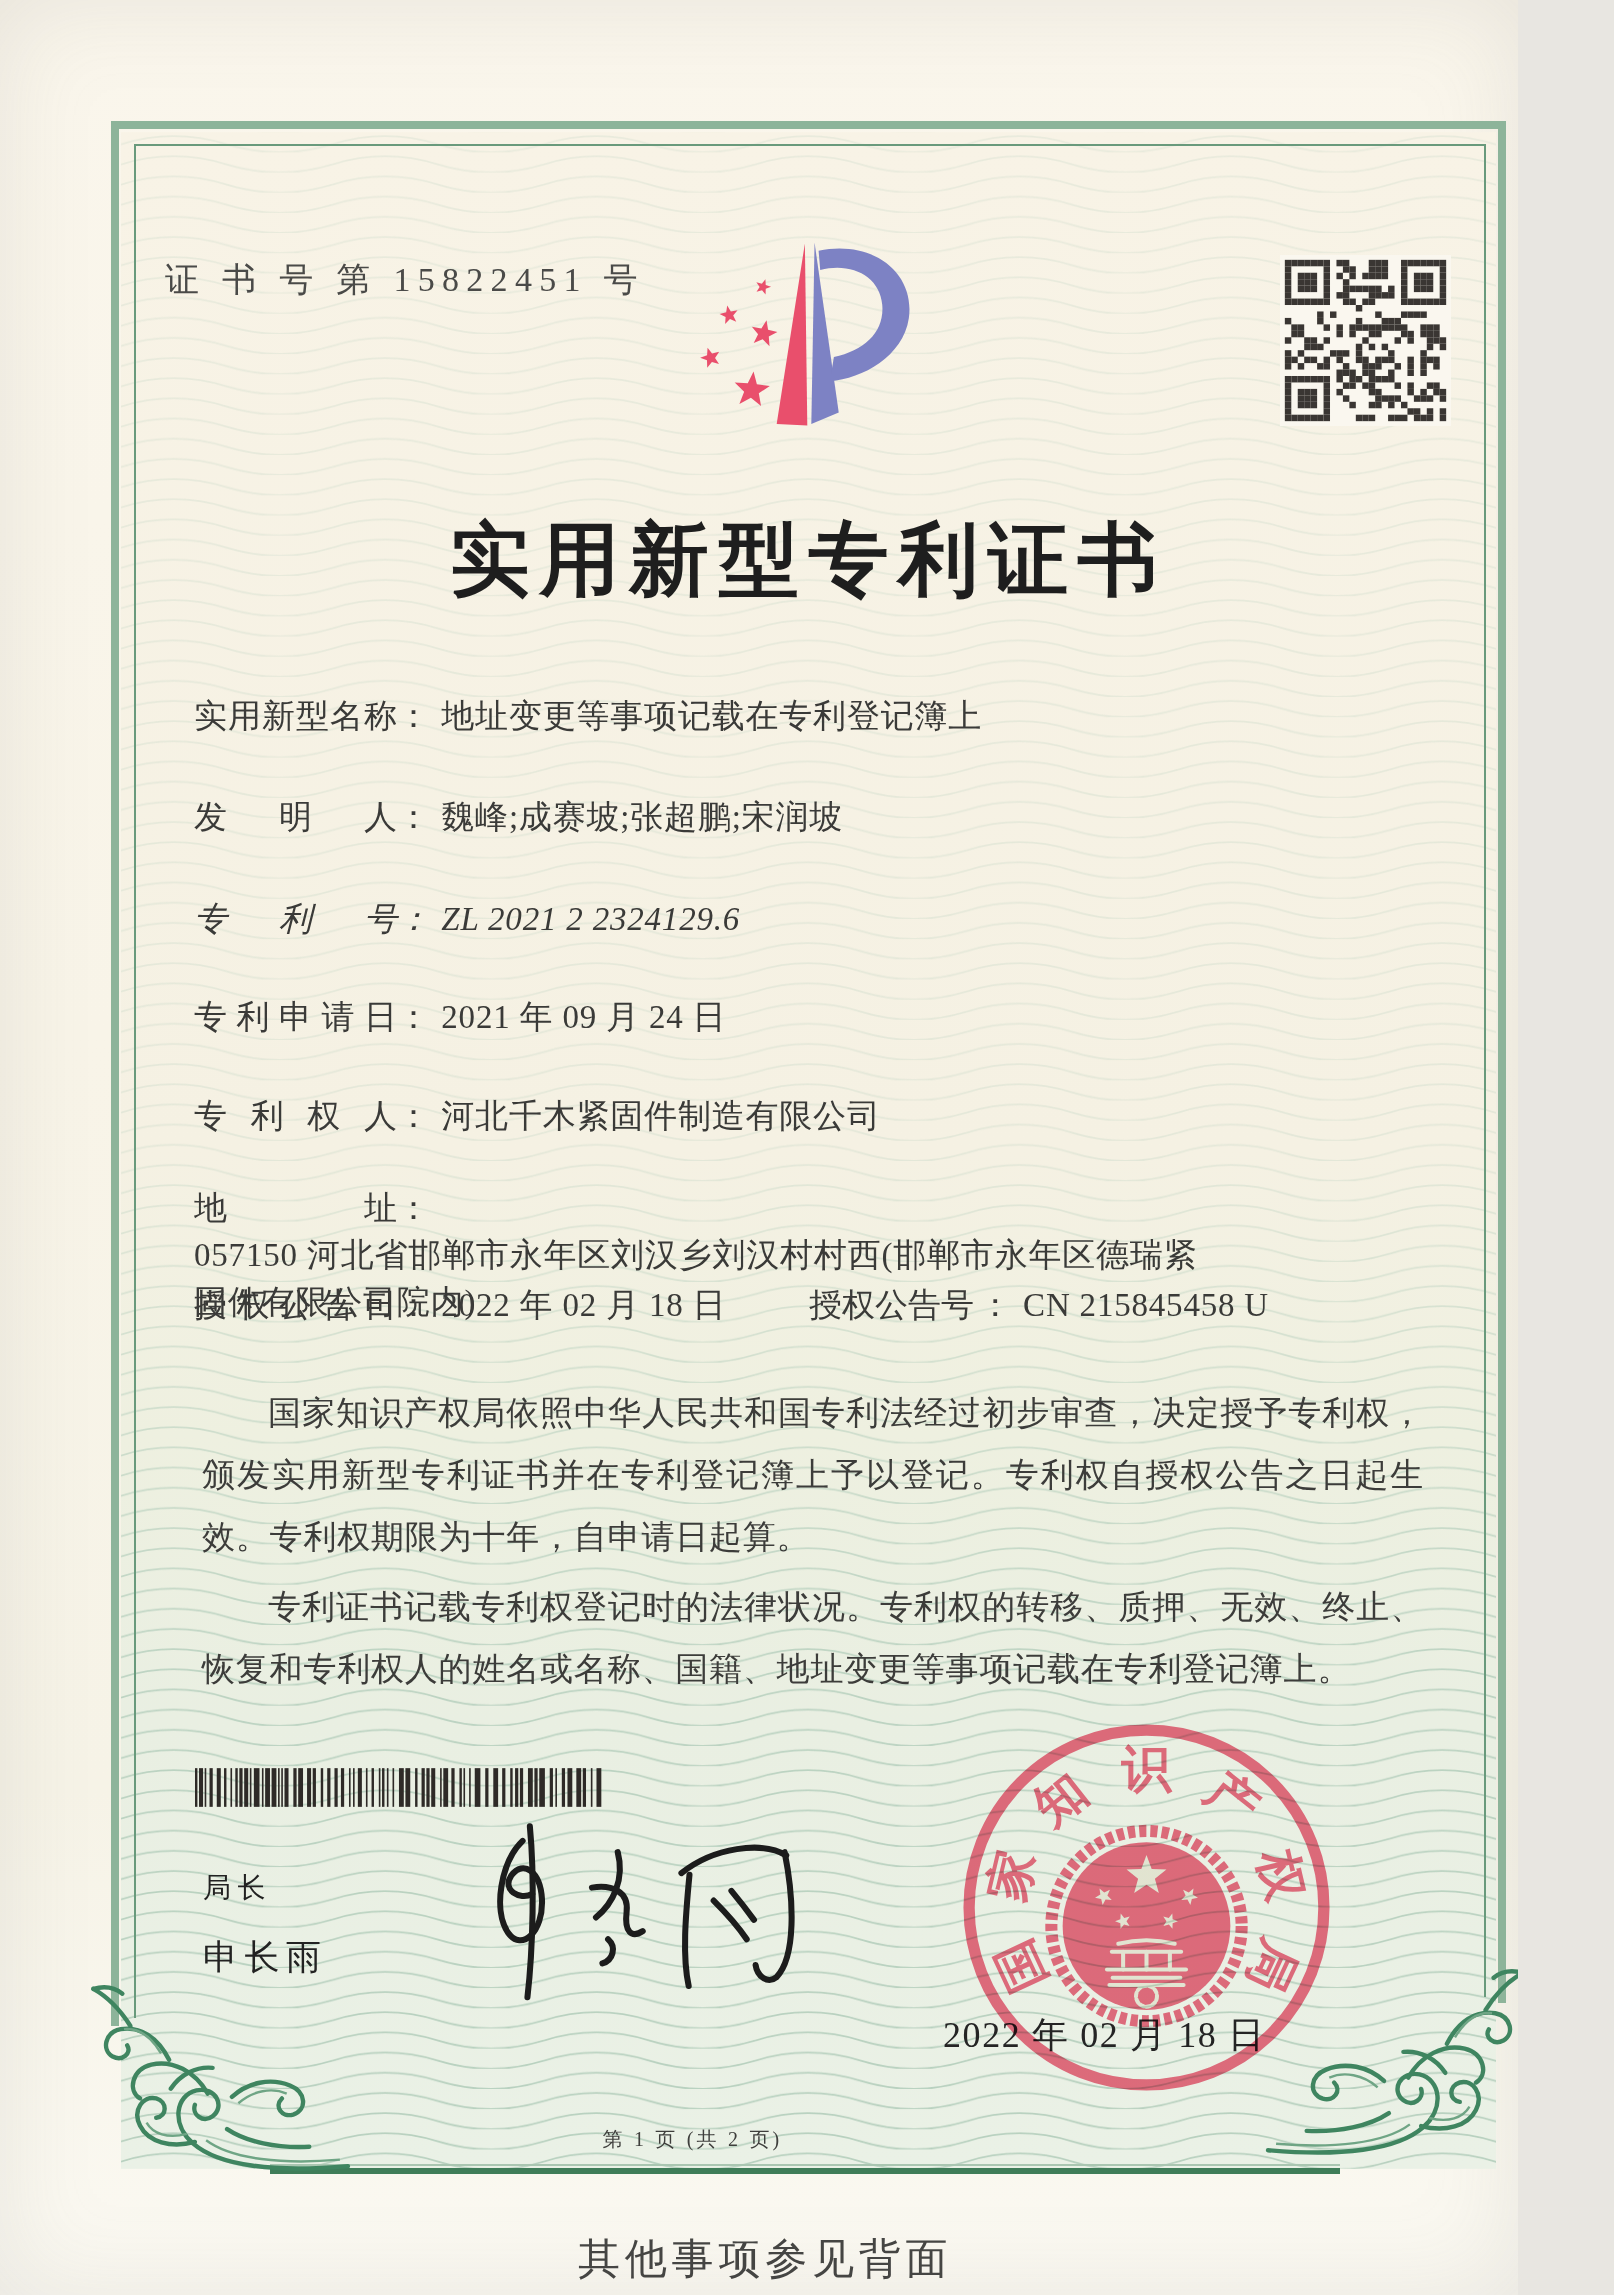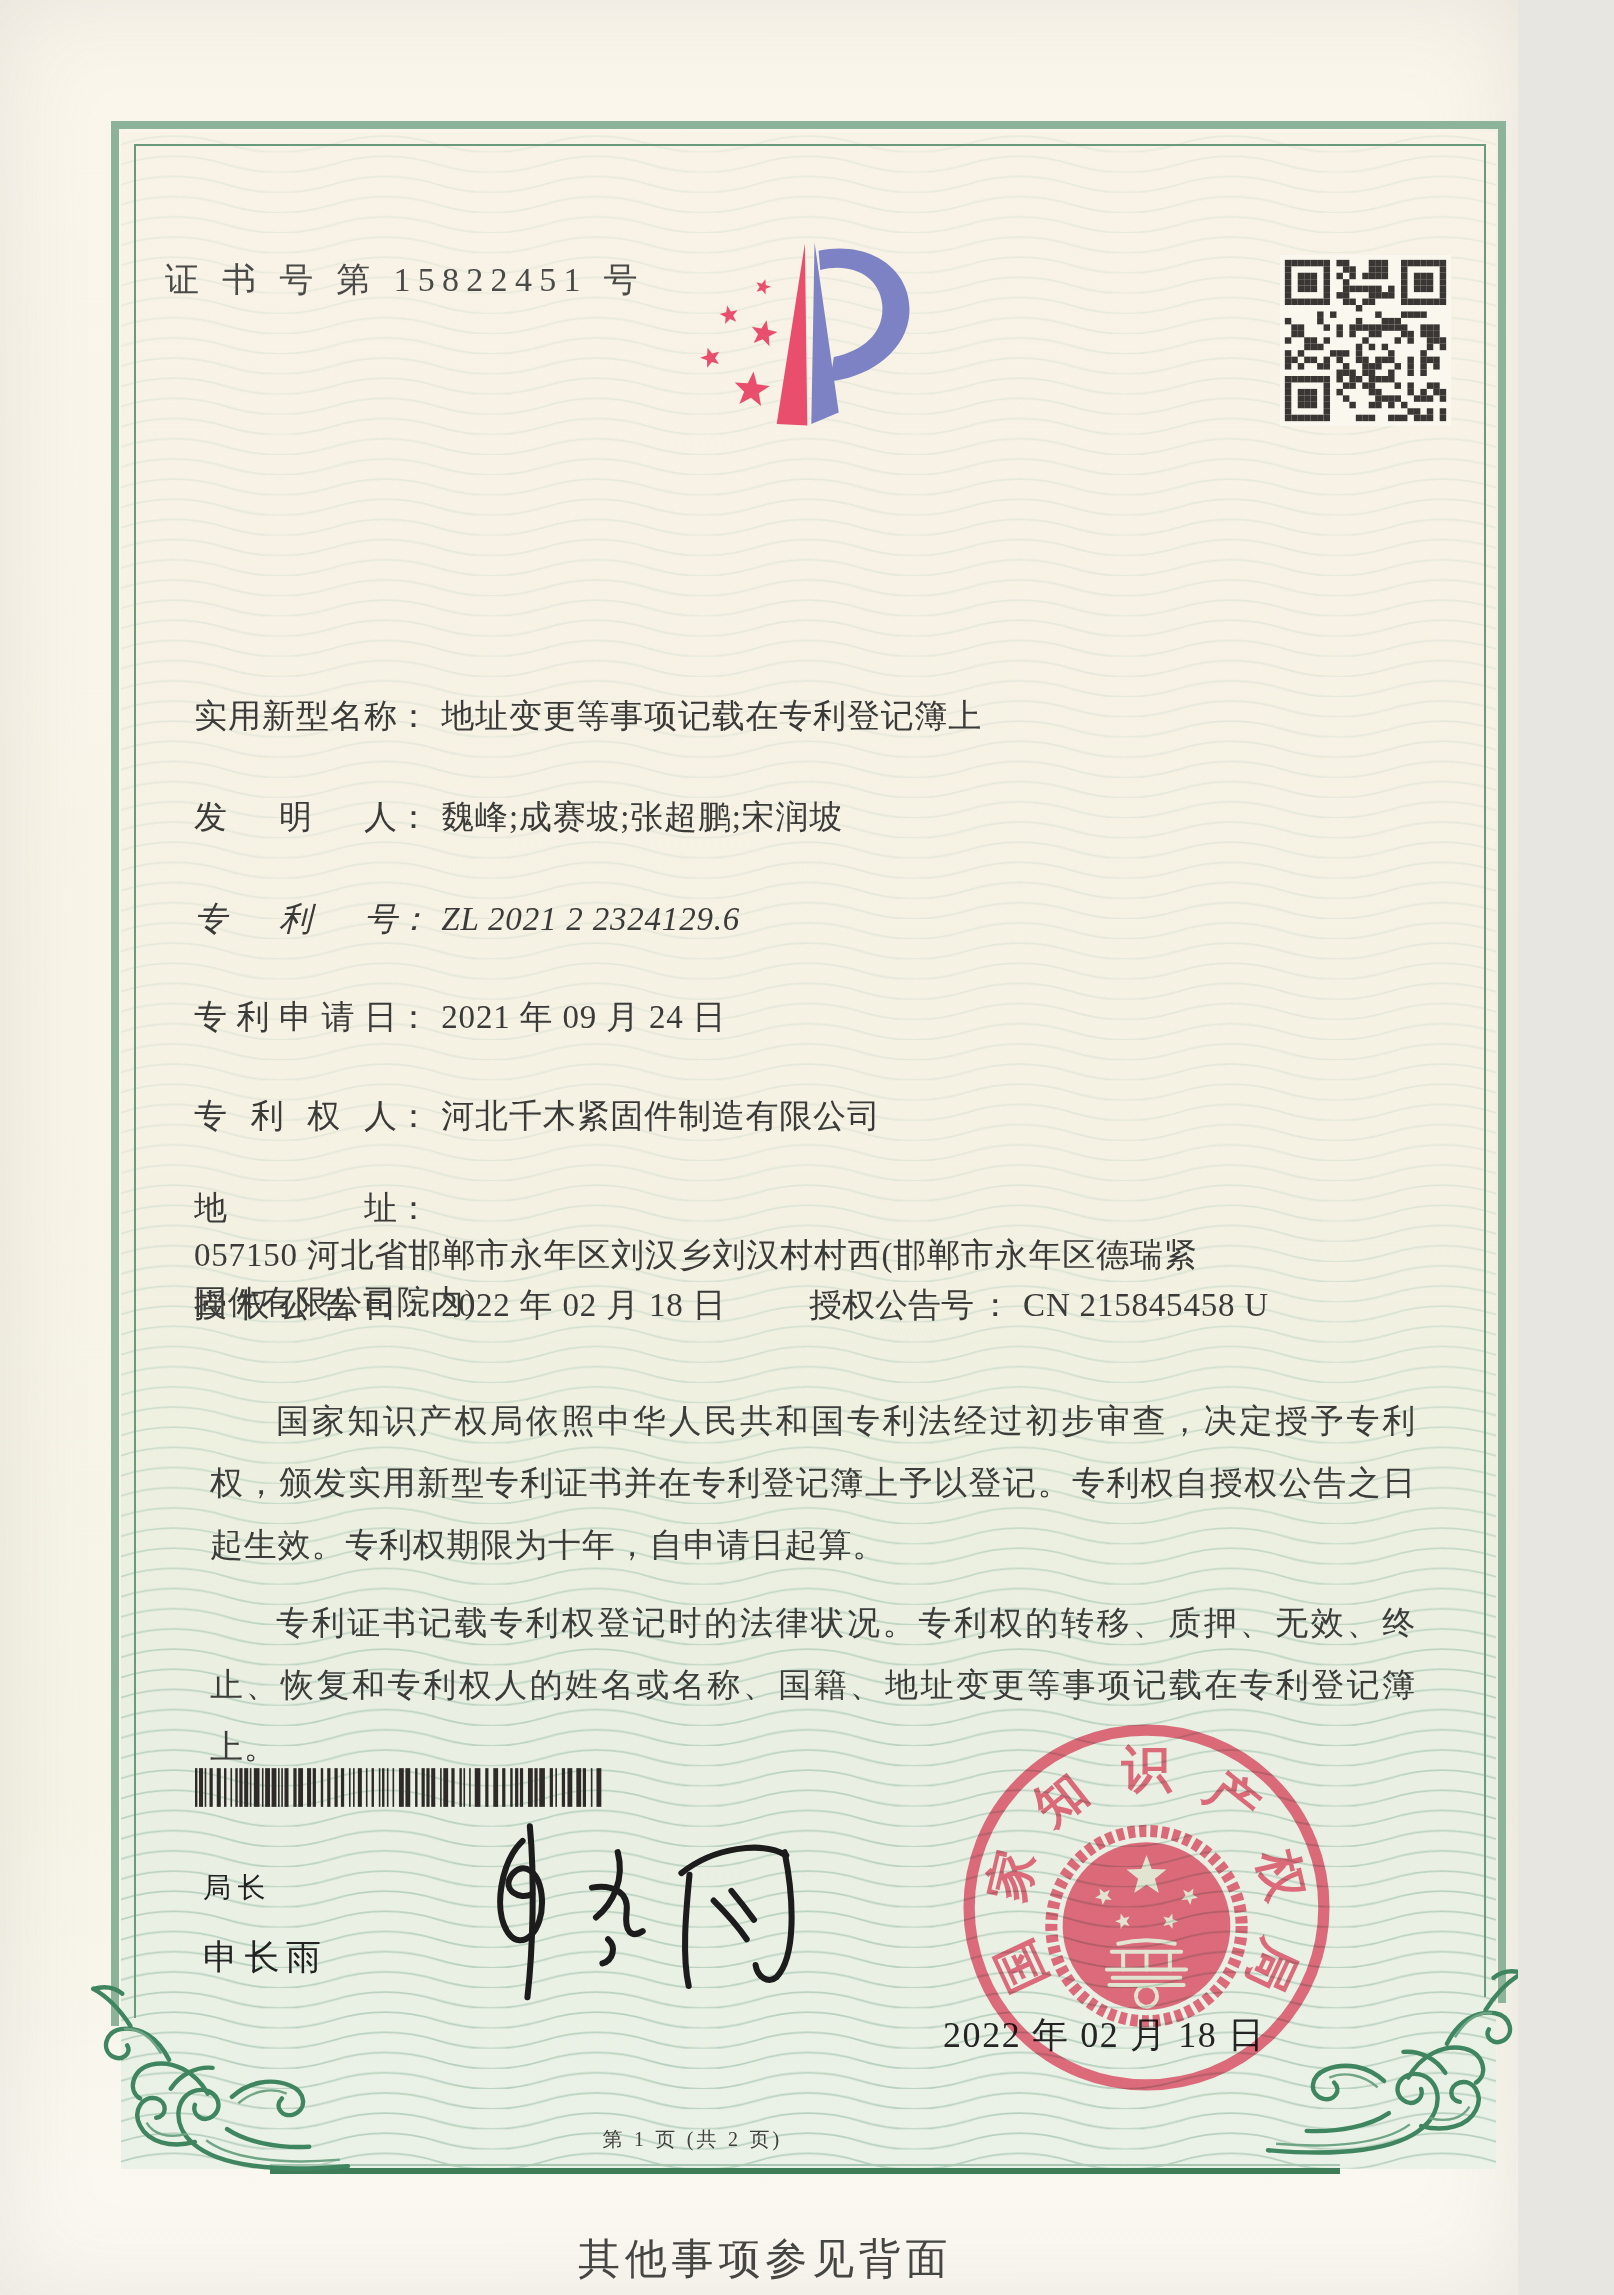--- a/index.html
+++ b/index.html
@@ -23,21 +23,21 @@
   .frow{position:absolute;left:194px;width:1243px;font-size:33px;line-height:47px;color:#3a3a38;}
   .flabel{display:inline-block;width:203px;text-align:justify;text-align-last:justify;vertical-align:top;}
   .fcolon{display:inline-block;margin-right:11.3px;vertical-align:top;}
   .fvalue{display:inline-block;vertical-align:top;letter-spacing:0.8px;}
   .fvalue.wrap2{width:1023px;}
   .grant-pair2{position:absolute;left:615px;top:0;}
   .grant-pair2 .flabel2{display:inline-block;margin-right:4.8px;}
   
   .paras{position:absolute;left:194px;top:1374px;width:1238px;font-size:33px;line-height:62px;
     color:#3c3c3a;letter-spacing:0.8px;text-align:justify;}
-  .paras p{margin:16px;text-indent:2em;}
+  .paras p{margin:8px;text-indent:2em;}
   
   .role{position:absolute;left:203px;top:1869px;font-size:28px;letter-spacing:6.5px;color:#222;}
   .dname{position:absolute;left:203px;top:1934px;font-size:35px;letter-spacing:6.5px;color:#222;}
   .seal-date{position:absolute;left:943px;top:2011px;font-size:36px;letter-spacing:1.6px;color:#242424;white-space:nowrap;}
   .page-no{position:absolute;left:515px;top:2126px;width:355px;text-align:center;font-size:20px;letter-spacing:3.2px;color:#3e3e3c;}
   .back-note{position:absolute;left:578px;top:2231px;font-size:42px;letter-spacing:4.8px;color:#454543;}
   .seal-svg{position:absolute;left:957px;top:1718px;mix-blend-mode:multiply;opacity:.88;}
   .sig-svg{position:absolute;left:446px;top:1810px;}
   .orn{position:absolute;}
   .orn.br{transform:scaleX(-1);}
@@ -421,20 +421,21 @@
         <rect x="134" y="198" width="8" height="8"></rect>
         <rect x="142" y="198" width="8" height="8"></rect>
         <rect x="150" y="198" width="8" height="8"></rect>
         <rect x="166" y="198" width="8" height="8"></rect>
         <rect x="174" y="198" width="8" height="8"></rect>
         <rect x="182" y="198" width="8" height="8"></rect>
         <rect x="198" y="198" width="8" height="8"></rect>
       </g>
   </svg>
 
+  <div class="title">实用新型专利证书</div>
 
   <div id="fieldRows">
       <div class="frow" style="top: 693px;"><span class="flabel">实用新型名称</span><span class="fcolon">：</span><span class="fvalue">地址变更等事项记载在专利登记簿上</span></div>
       <div class="frow" style="top: 794px;"><span class="flabel">发明人</span><span class="fcolon">：</span><span class="fvalue">魏峰;成赛坡;张超鹏;宋润坡</span></div>
       <div class="frow" style="top: 896px; font-style: italic;"><span class="flabel">专利号</span><span class="fcolon">：</span><span class="fvalue">ZL 2021 2 2324129.6</span></div>
       <div class="frow" style="top: 994px;"><span class="flabel">专利申请日</span><span class="fcolon">：</span><span class="fvalue">2021 年 09 月 24 日</span></div>
       <div class="frow" style="top: 1093px;"><span class="flabel">专利权人</span><span class="fcolon">：</span><span class="fvalue">河北千木紧固件制造有限公司</span></div>
       <div class="frow" style="top: 1185px;"><span class="flabel">地址</span><span class="fcolon">：</span><span class="fvalue wrap2">057150 河北省邯郸市永年区刘汉乡刘汉村村西(邯郸市永年区德瑞紧固件有限公司院内)</span></div>
     </div>
 

